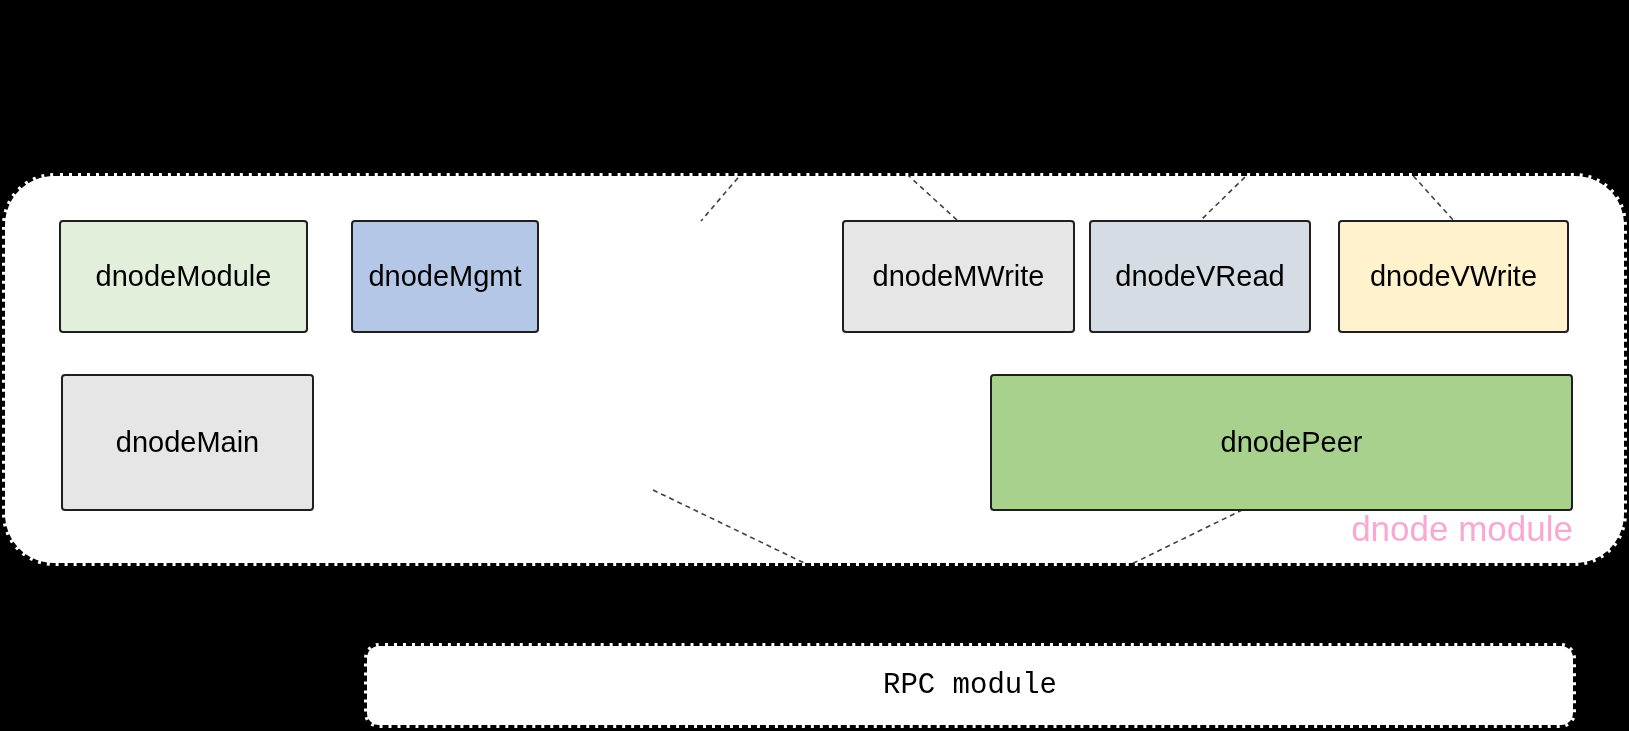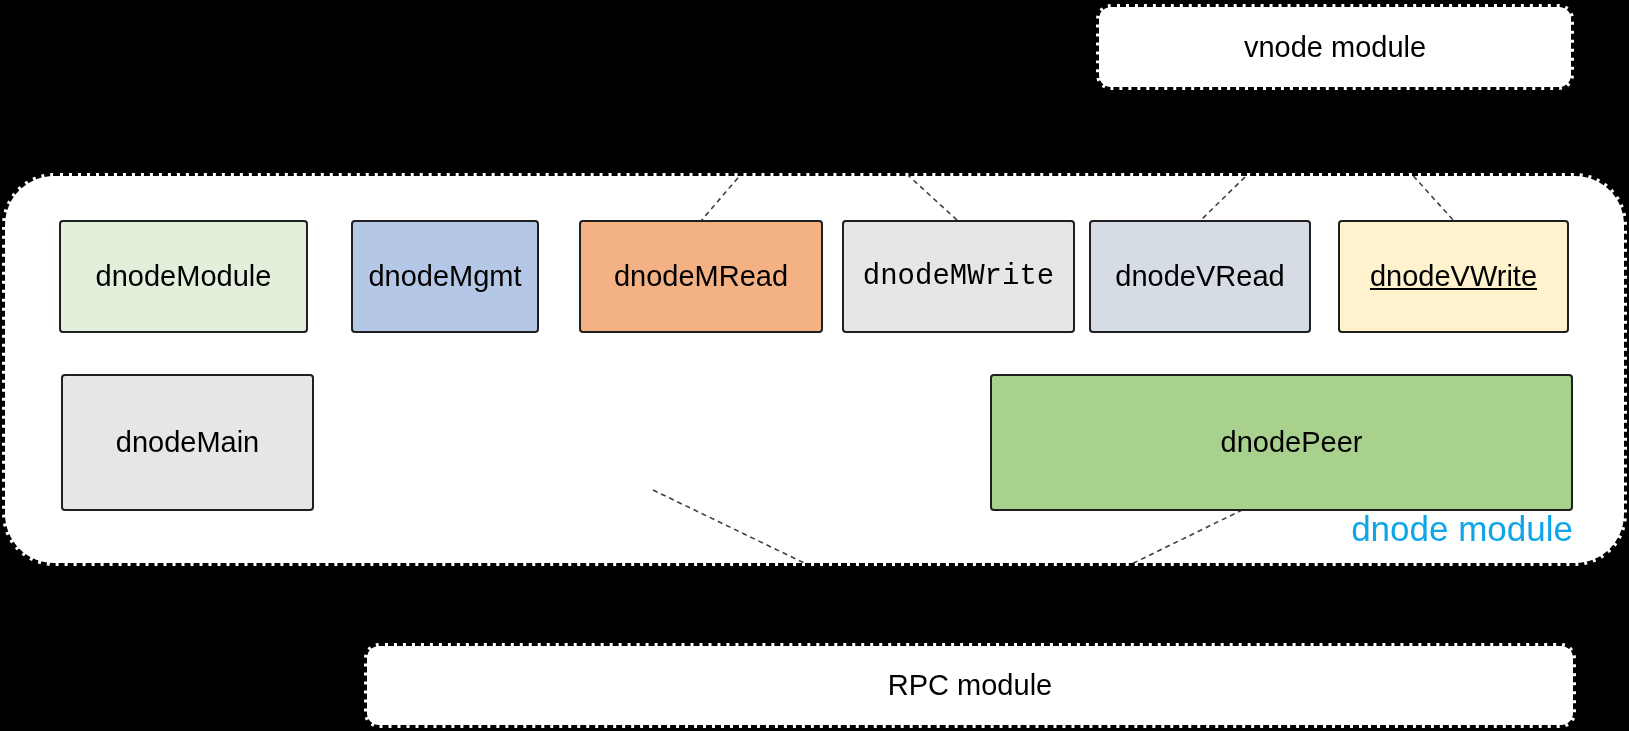--- a/index.html
+++ b/index.html
@@ -77,61 +77,57 @@
   #box-dnodeMWrite { left: 842px; width: 233px; }
   #box-dnodeVRead  { left: 1089px; width: 222px; }
   #box-dnodeVWrite { left: 1338px; width: 231px; }
 
   #box-dnodeMain   { left: 61px;  width: 253px; }
   #box-dnodeShell  { left: 359px; width: 589px; }
   #box-dnodePeer   { left: 990px; width: 583px; }
 
   #mnode-box { left: 576px;  top: 4px; width: 474px; height: 86px; }
   #vnode-box { left: 1096px; top: 4px; width: 478px; height: 86px; }
-  #rpc-box   { left: 364px;  top: 643px; width: 1212px; height: 85px; }
+  #rpc-box   { left: 364px;  top: 643px; width: 1212px; height: 85px; font-family: Liberation Mono, monospace; }
 
   .container-label {
     position: absolute;
     right: 56px;
     top: 508px;
     font-size: 35px;
     line-height: 1.2;
-    color: #0ea5e9;
+    color: #f9a8d4;
     z-index: 2;
     text-align: right;
   }
 </style>
 </head>
 <body>
 
 <div class="stage">
 
-  <div class="module-box" id="vnode-box">
-    <span>vnode module</span>
-  </div>
 
   <div class="dnode-container">
     <svg class="connector-svg" viewBox="0 0 1625 393">
       <line x1="812" y1="-84" x2="699" y2="48"></line>
       <line x1="812" y1="-84" x2="956" y2="48"></line>
       <line x1="1333" y1="-84" x2="1198" y2="48"></line>
       <line x1="1333" y1="-84" x2="1452" y2="48"></line>
       <line x1="651" y1="317" x2="968" y2="470"></line>
       <line x1="1281" y1="317" x2="968" y2="470"></line>
     </svg>
   </div>
 
   <div class="container-label">dnode module</div>
 
   <div class="node-box row1" id="box-dnodeModule" style="background: rgb(226, 239, 218);">dnodeModule</div>
   <div class="node-box row1" id="box-dnodeMgmt" style="background: rgb(180, 199, 231);">dnodeMgmt</div>
-  <div class="node-box row1" id="box-dnodeMRead" style="background: rgb(244, 177, 131);">dnodeMRead</div>
-  <div class="node-box row1" id="box-dnodeMWrite" style="background: rgb(231, 230, 230); font-family: Liberation Mono, monospace;">dnodeMWrite</div>
+  <div class="node-box row1" id="box-dnodeMWrite" style="background: rgb(231, 230, 230);">dnodeMWrite</div>
   <div class="node-box row1" id="box-dnodeVRead" style="background: rgb(214, 220, 228);">dnodeVRead</div>
-  <div class="node-box row1" id="box-dnodeVWrite" style="background: rgb(255, 242, 204); text-decoration: underline;">dnodeVWrite</div>
+  <div class="node-box row1" id="box-dnodeVWrite" style="background: rgb(255, 242, 204);">dnodeVWrite</div>
 
   <div class="node-box row2" id="box-dnodeMain" style="background: rgb(231, 230, 230);">dnodeMain</div>
   <div class="node-box row2" id="box-dnodePeer" style="background: rgb(169, 209, 142); padding-left: 20px;">dnodePeer</div>
 
   <div class="module-box" id="rpc-box">
     <span>RPC module</span>
   </div>
 
 </div>
 

